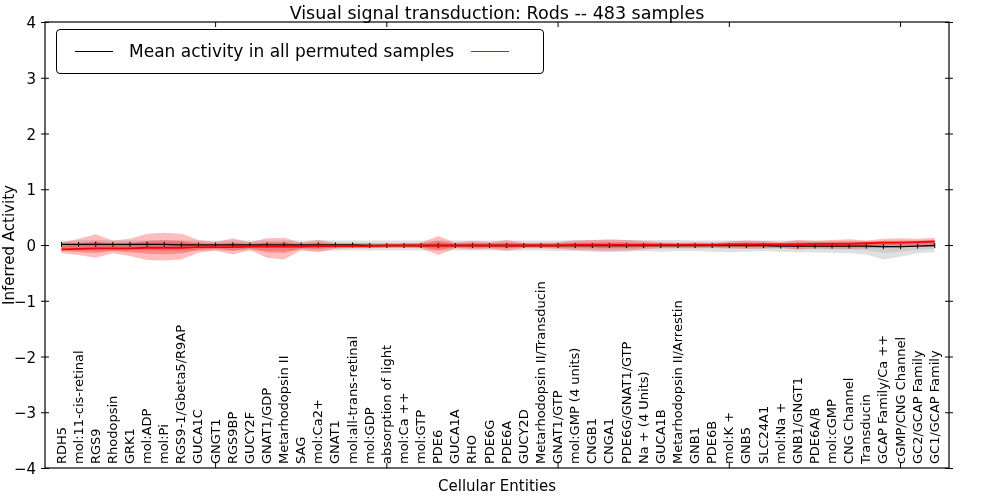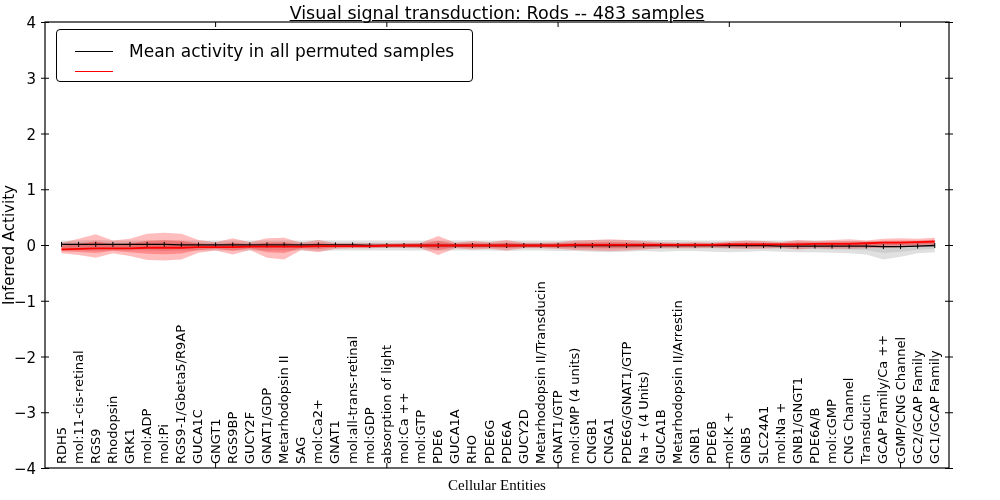--- a/index.html
+++ b/index.html
@@ -4,35 +4,33 @@
 <style>
   html,body{margin:0;padding:0;background:#fff;}
   .figure{
     position:relative;width:1000px;height:500px;background:#ffffff;
     font-family:"DejaVu Sans", sans-serif;color:#000;overflow:hidden;
   }
   #plot{position:absolute;left:0;top:0;}
   .title{
     position:absolute;left:45px;top:3px;width:904px;text-align:center;
     font-size:17.5px;
-    text-decoration:underline;
   }
   .xlabel{
     position:absolute;left:45px;top:477px;width:904px;text-align:center;
     font-size:15px;
-    font-family:Liberation Serif, serif;
   }
   .ylabel{
     position:absolute;left:-60px;top:235px;width:140px;height:20px;text-align:center;
     font-size:15px;transform:rotate(-90deg);
   }
   .legend{
     position:absolute;left:56px;top:29px;background:#fff;
     border:1.6px solid #000;border-radius:4px;
-    padding:9px 18px 9px 8px;display:flex;flex-direction:column;gap:7px;
+    padding:9px 18px 9px 8px;display:flex;flex-direction:row;gap:7px;
   }
   .legend-row{display:flex;align-items:center;}
   .swatch{width:38px;height:0;margin:0 16px 0 10px;border-top:1.8px solid #000;}
   .legend-label{font-size:17px;line-height:1.45;white-space:nowrap;}
 </style>
 </head>
 <body>
 
 <div class="figure">
   <svg id="plot" width="1000" height="500" font-family="&quot;DejaVu Sans&quot;, sans-serif">

